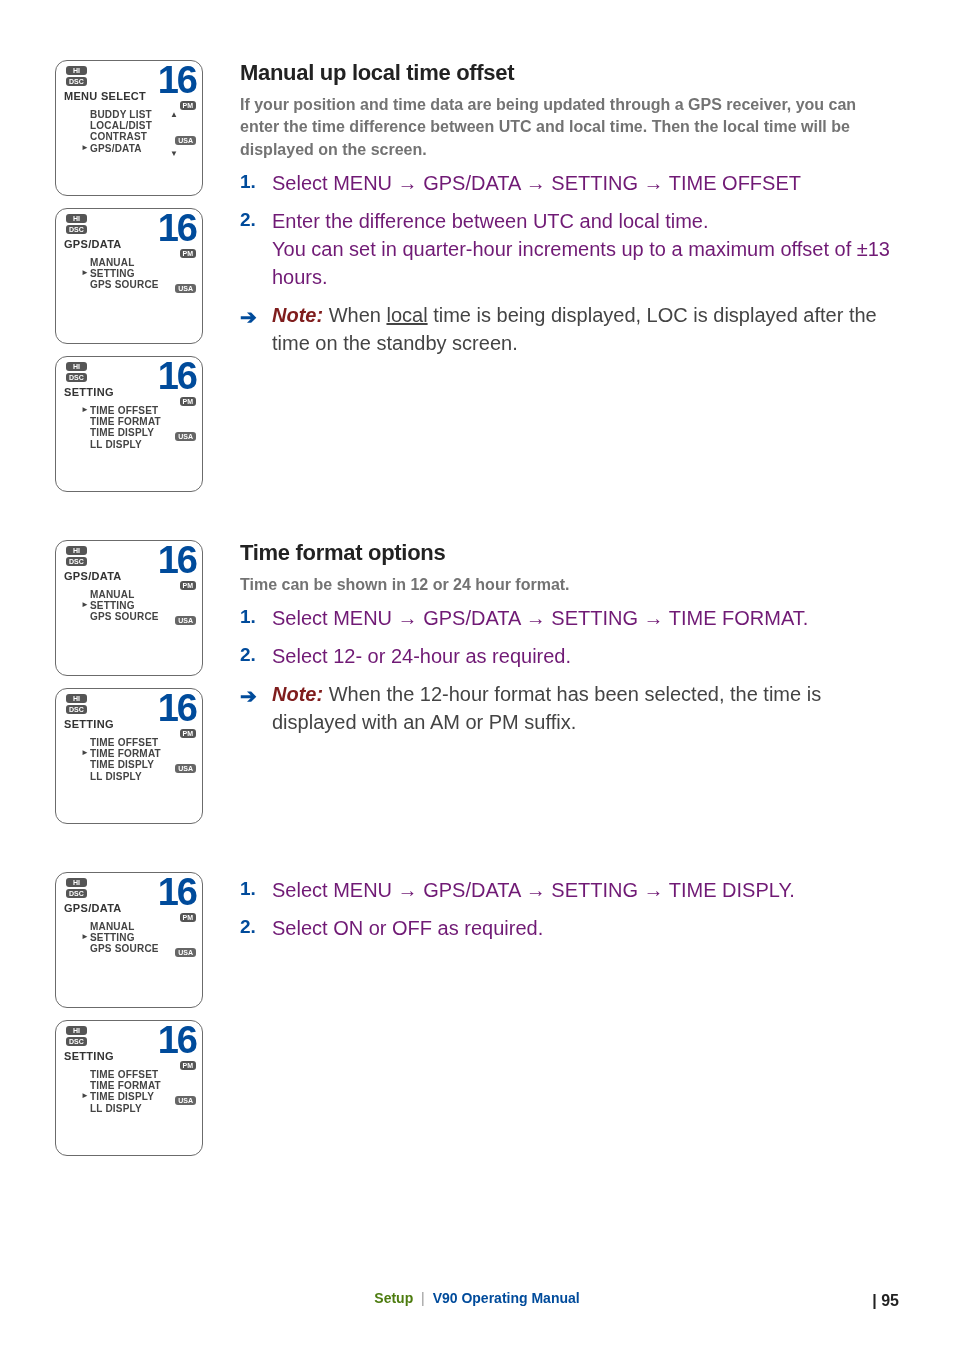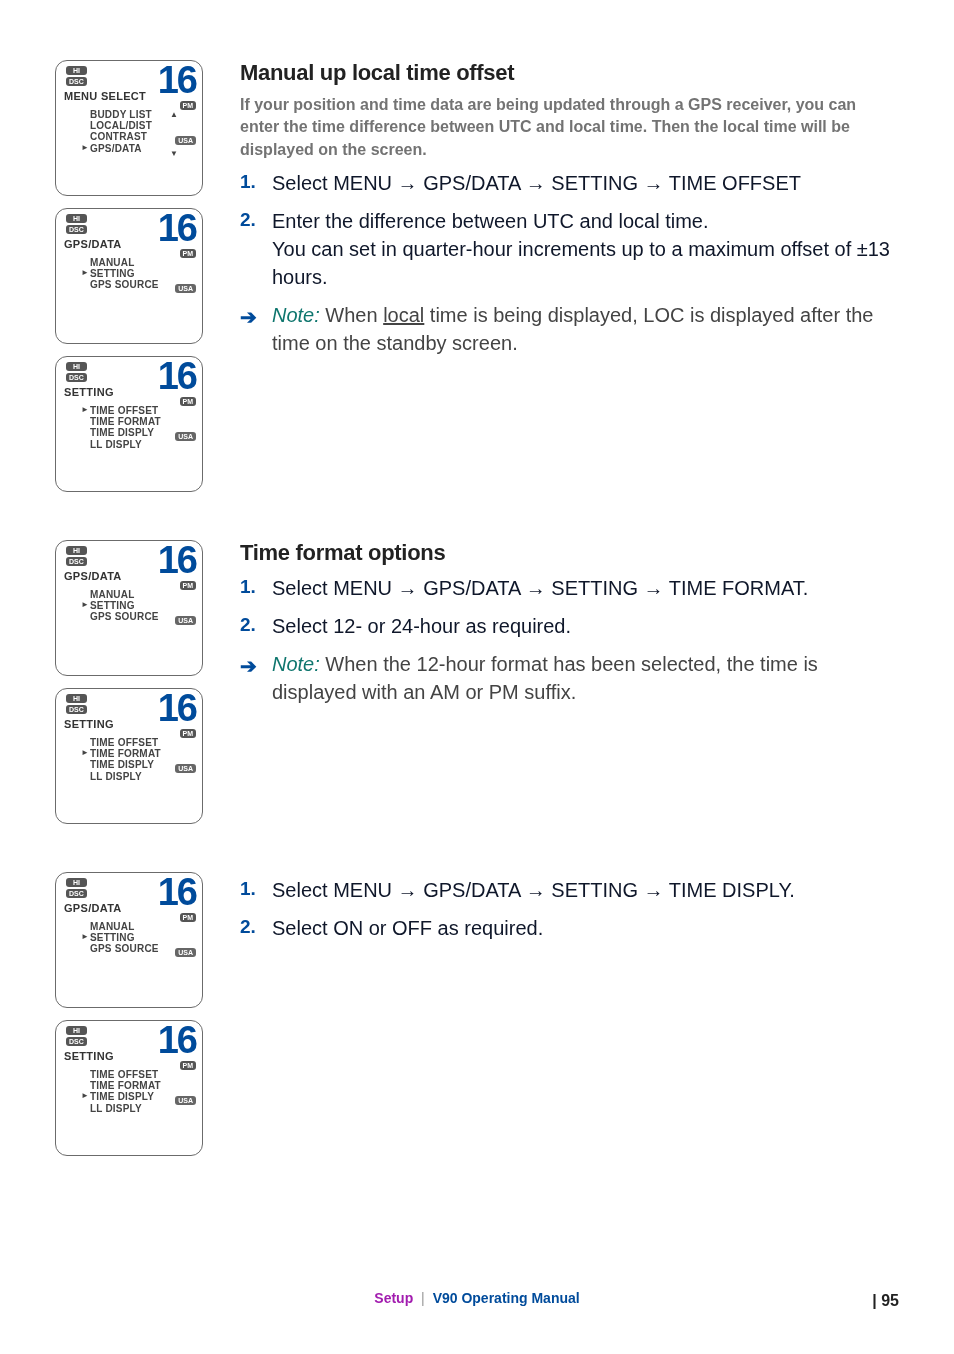--- a/index.html
+++ b/index.html
@@ -12,25 +12,25 @@
     position: relative;
     padding: 60px 55px 40px 55px;
   }
   .page-content { display: flex; flex-direction: column; gap: 48px; }
   .section-row { display: flex; gap: 30px; align-items: flex-start; }
   .screens-col { width: 155px; flex-shrink: 0; display: flex; flex-direction: column; gap: 12px; }
   .text-col { flex: 1; }
   h2 { font-size: 22px; font-weight: 700; color: #222; margin-bottom: 8px; letter-spacing: -0.3px; }
   .para { font-size: 16px; color: #737373; font-weight: 700; line-height: 1.4; margin-bottom: 8px; }
   ol.steps { list-style: none; counter-reset: step; margin-top: 4px; }
-  ol.steps > li { position: relative; padding-left: 32px; margin-bottom: 10px; font-size: 20px; color: #0f172a; font-weight: 300; line-height: 1.4; }
+  ol.steps > li { position: relative; padding-left: 32px; margin-bottom: 10px; font-size: 20px; color: #701a75; font-weight: 300; line-height: 1.4; }
   ol.steps > li::before { counter-increment: step; content: counter(step) "."; position: absolute; left: 0; top: 0; color: #004b9b; font-weight: 700; font-size: 19px; }
   .note-row { position: relative; padding-left: 32px; margin-top: 6px; font-size: 20px; color: #444; font-weight: 300; line-height: 1.4; }
   .note-row .arrow { position: absolute; left: 0; top: 2px; color: #004b9b; font-weight: 700; font-size: 20px; }
-  .note-label { color: #0f766e; font-style: italic; font-weight: 400; }
+  .note-label { color: #7f1d1d; font-style: italic; font-weight: 700; }
   .underline { text-decoration: underline; }
 
   
   .screen {
     border: 1.5px solid #6b6b6b;
     border-radius: 12px;
     width: 148px;
     height: 136px;
     padding: 6px 8px 6px 8px;
     position: relative;
@@ -45,21 +45,21 @@
   .screen .chan { position: absolute; top: -2px; right: 6px; font-size: 38px; font-weight: 800; color: #004b9b; font-family: Arial, sans-serif; letter-spacing: -2px; }
   .screen .badges-right { position: absolute; right: 6px; top: 40px; display: flex; flex-direction: column; gap: 26px; align-items: flex-end; }
   .badge { background: #555; color: #fff; font-size: 7px; font-weight: 700; padding: 1px 3px; border-radius: 3px; line-height: 1; display: inline-block; min-width: 14px; text-align: center; }
   .badge.pm { background: #555; }
   .badge.usa { background: #666; }
   .screen .arrowup { position: absolute; right: 24px; top: 49px; font-size: 8px; color: #444; }
   .screen .arrowdn { position: absolute; right: 24px; top: 88px; font-size: 8px; color: #444; }
 
   
   .footer { position: absolute; bottom: 48px; left: 0; right: 0; text-align: center; font-size: 14px; }
-  .footer .setup { font-weight: 700; color: #a21caf; }
+  .footer .setup { font-weight: 700; color: #4d7c0f; }
   .footer .sep { color: #999; margin: 0 4px; }
   .footer .man { color: #004b9b; font-weight: 700; }
   .pagenum { position: absolute; bottom: 44px; right: 55px; font-size: 16px; font-weight: 700; color: #222; }
   .pagenum .bar { font-weight: 700; color: #222; }
 </style>
 </head>
 <body>
 
 <div class="page-content" id="content">
   <div class="section-row">
@@ -170,20 +170,21 @@
     <div class="menu">
             <div class="row">TIME OFFSET</div>
             <div class="row sel">TIME FORMAT</div>
             <div class="row">TIME DISPLY</div>
             <div class="row">LL DISPLY</div>
           </div>
   </div>
       </div>
     <div class="text-col">
       <h2>Time format options</h2>
+      <p class="para">Time can be shown in 12 or 24 hour format.</p>
       <ol class="steps">
           <li>Select MENU → GPS/DATA → SETTING → TIME FORMAT.</li>
           <li>Select 12- or 24-hour as required.</li>
         </ol>
       <div class="note-row">
     <span class="arrow">➔</span>
     <span class="note-label">Note:</span> When the 12-hour format has been selected, the time is displayed with an AM or PM suffix.
   </div>
     </div>
   </div>

